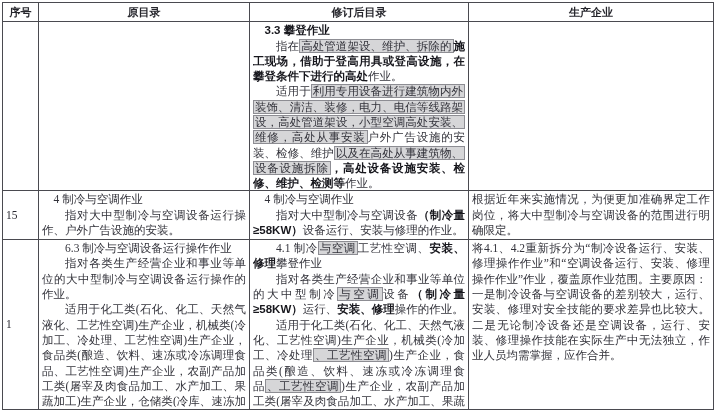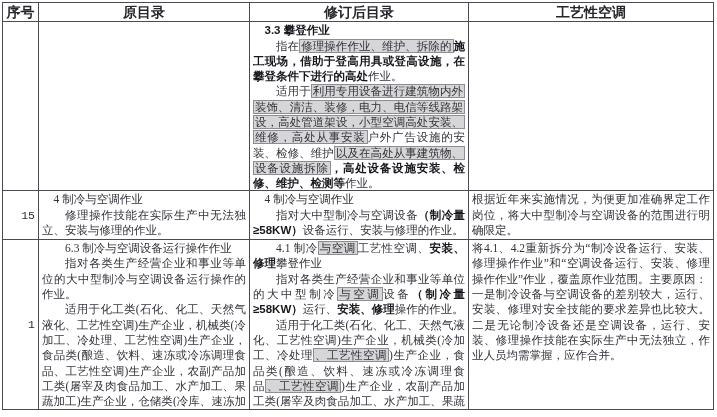--- a/index.html
+++ b/index.html
@@ -28,28 +28,28 @@
     border:1px solid var(--border);
     vertical-align:top;
     padding:1px 3px;
     overflow:hidden;
   }
   .doc thead th{
     height:18px;
     font-weight:bold;
     text-align:center;
     padding:2px 0 1px 0;
-    font-size:14px;
+    font-size:11px;
     color:#26262c;
     font-family:"Liberation Sans","DejaVu Sans",sans-serif;
   }
   tr.row-a{height:168px;}
   tr.row-15{height:45px;}
   tr.row-16{height:170px;}
-  td.c-id{text-align:right;vertical-align:middle;color:#2a2a31;font-family:Liberation Mono, monospace;}
+  td.c-id{text-align:left;vertical-align:middle;color:#2a2a31;}
   .cw{max-height:166px;overflow:hidden;}
   p.para{margin:0;padding:0;text-align:justify;}
   .indent-0{text-indent:0;}
   .indent-1{text-indent:1em;}
   .indent-2{text-indent:2em;}
   .seg-n{color:var(--text);}
   .seg-b{
     font-weight:bold;color:var(--bold_text);
     font-family:"Liberation Sans","DejaVu Sans",sans-serif;
   }
@@ -70,46 +70,46 @@
       <col style="width:36px">
         <col style="width:211px">
         <col style="width:219px">
         <col style="width:245px">
     </colgroup>
     <thead>
       <tr>
         <th>序号</th>
         <th>原目录</th>
         <th>修订后目录</th>
-        <th>工艺性空调</th>
+        <th>生产企业</th>
       </tr>
     </thead>
     <tbody>
       <tr class="row-a">
         <td class="c-id"></td>
         <td>
             <div class="cw"></div>
           </td>
         <td>
             <div class="cw">
               <p class="para indent-1"><span class="seg-b">3.3 攀登作业</span></p>
-              <p class="para indent-2"><span class="seg-n">指在</span><span class="seg-h">修理操作作业、维护、拆除的</span><span class="seg-b">施工现场，借助于登高用具或登高设施，在攀登条件下进行的高处</span><span class="seg-n">作业。</span></p>
+              <p class="para indent-2"><span class="seg-n">指在</span><span class="seg-h">高处管道架设、维护、拆除的</span><span class="seg-b">施工现场，借助于登高用具或登高设施，在攀登条件下进行的高处</span><span class="seg-n">作业。</span></p>
               <p class="para indent-2"><span class="seg-n">适用于</span><span class="seg-h">利用专用设备进行建筑物内外装饰、清洁、装修，电力、电信等线路架设，高处管道架设，小型空调高处安装、维修，高处从事安装</span><span class="seg-n">户外广告设施的安装、检修、维护</span><span class="seg-h">以及在高处从事建筑物、设备设施拆除</span><span class="seg-b">，高处设备设施安装、检修、维护、检测等</span><span class="seg-n">作业。</span></p>
             </div>
           </td>
         <td>
             <div class="cw"></div>
           </td>
       </tr>
       <tr class="row-15">
         <td class="c-id">15</td>
         <td>
             <div class="cw">
               <p class="para indent-1"><span class="seg-n">4 制冷与空调作业</span></p>
-              <p class="para indent-2"><span class="seg-n">修理操作技能在实际生产中无法独立、安装与修理的作业。</span></p>
+              <p class="para indent-2"><span class="seg-n">指对大中型制冷与空调设备运行操作、户外广告设施的安装。</span></p>
             </div>
           </td>
         <td>
             <div class="cw">
               <p class="para indent-1"><span class="seg-n">4 制冷与空调作业</span></p>
               <p class="para indent-2"><span class="seg-n">指对大中型制冷与空调设备</span><span class="seg-b">（制冷量≥58KW）</span><span class="seg-n">设备运行、安装与修理的作业。</span></p>
             </div>
           </td>
         <td>
             <div class="cw">

